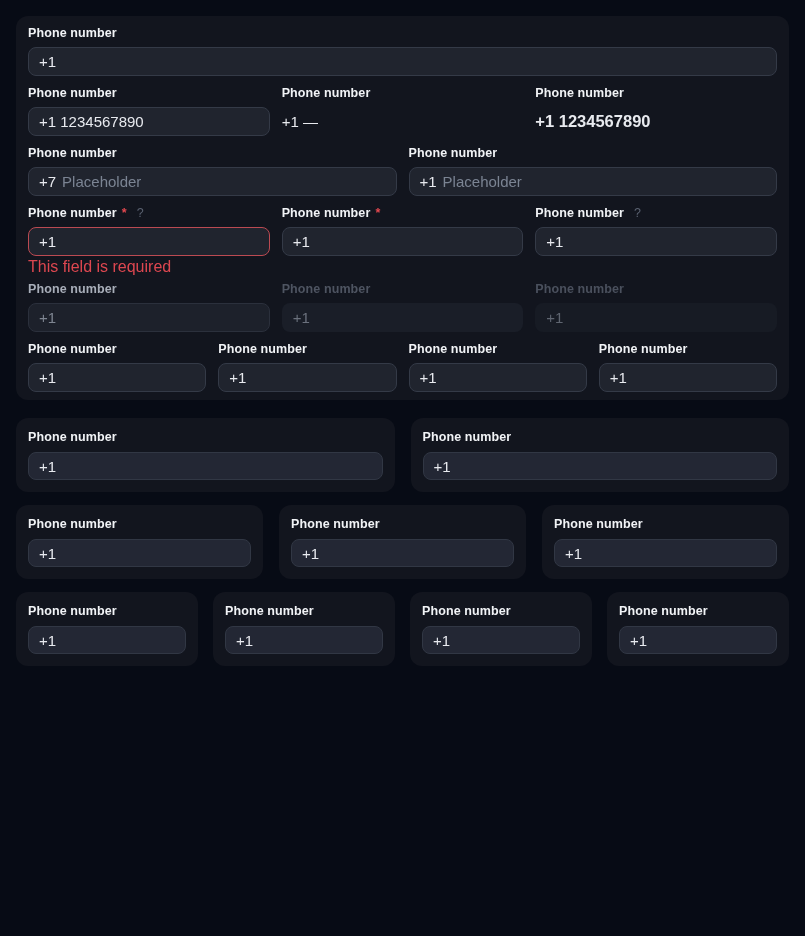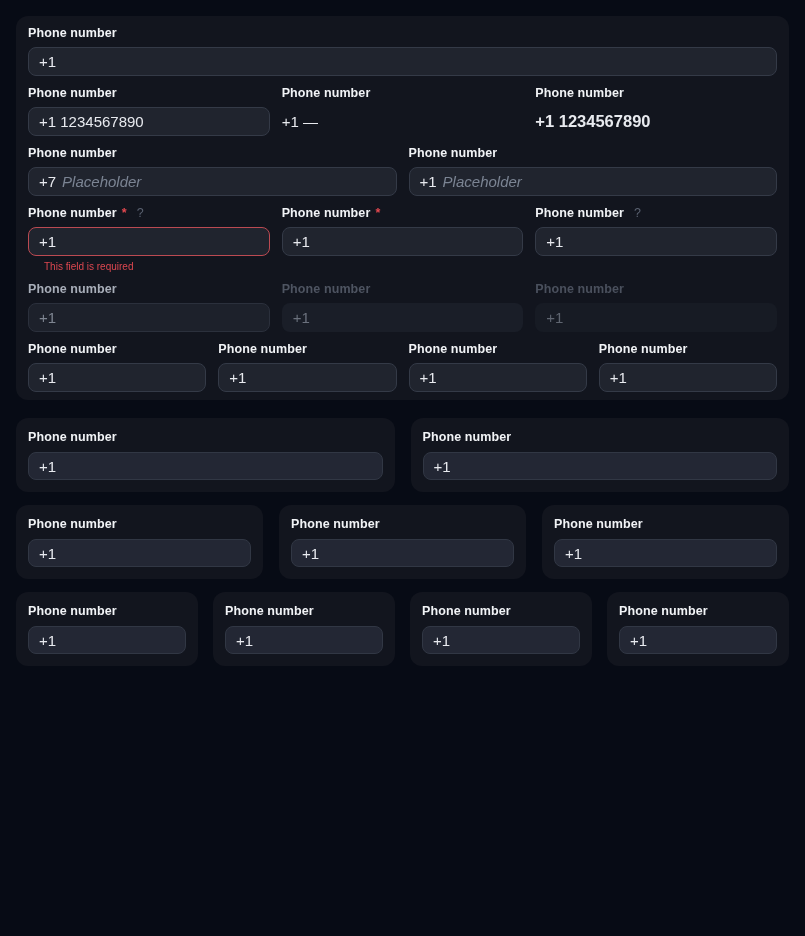--- a/index.html
+++ b/index.html
@@ -42,28 +42,27 @@
     background: #20242e;
     border: 1px solid #343a47;
     display: flex;
     align-items: center;
     padding: 0 10px;
     font-size: 15px;
     color: #e8eaef;
     white-space: nowrap;
     overflow: hidden;
   }
-  .tb .ph { color: #7b8493; margin-left: 6px; font-style: italic; }
+  .tb .ph { color: #7b8493; margin-left: 6px; }
   .tb.error-border { border-color: #bb4a52; }
   .error-msg {
     margin-top: 5px;
-    font-size: 10px;
+    font-size: 16px;
     line-height: 11px;
     color: #dd4750;
-    margin-left: 16px;
   }
 
   .value-text {
     height: 29px;
     display: flex;
     align-items: center;
     font-size: 15px;
     color: #e8eaef;
   }
   .value-text.strong { font-size: 16.5px; font-weight: 600; }

